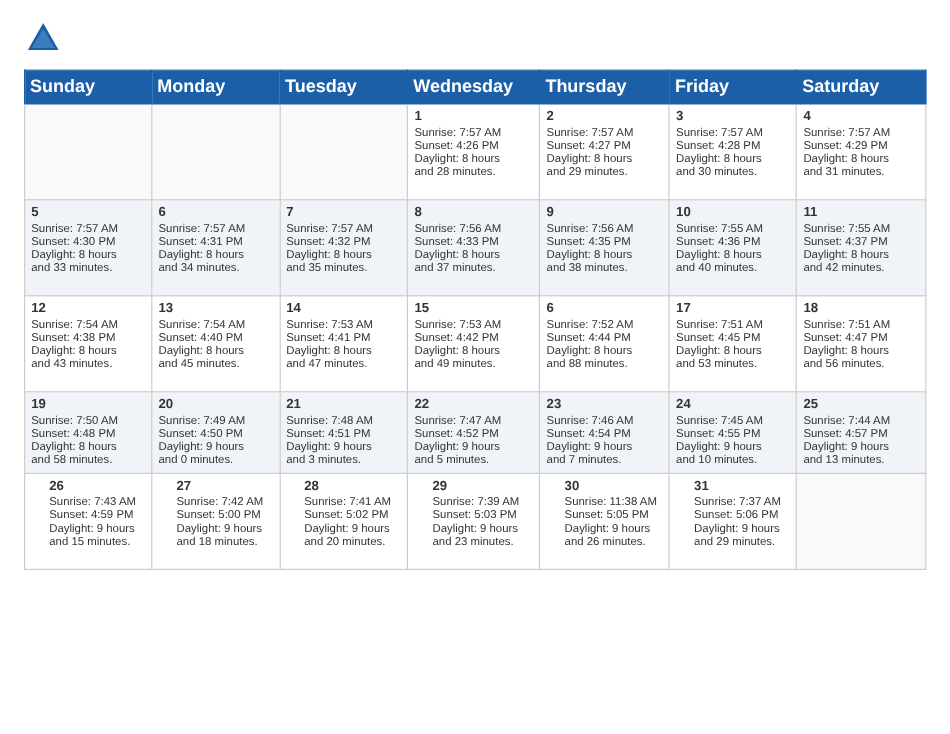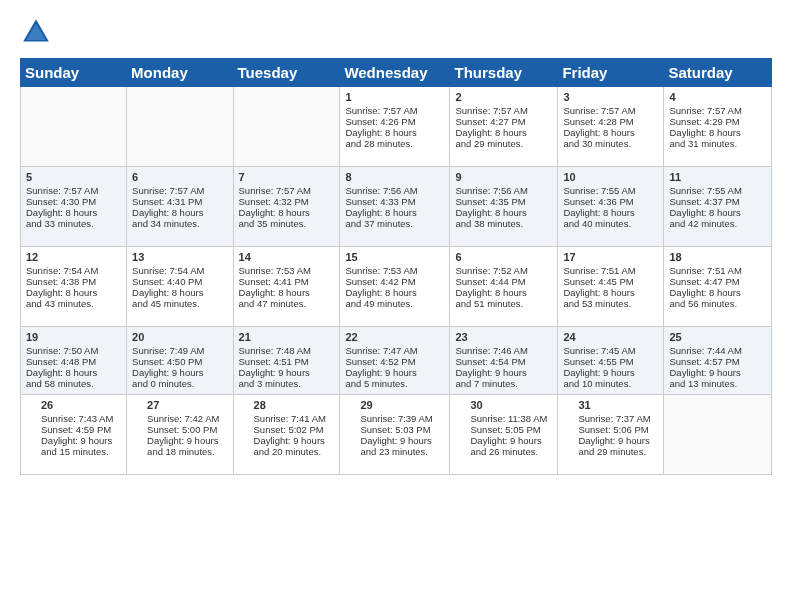--- a/index.html
+++ b/index.html
@@ -244,21 +244,21 @@
             <div>Sunrise: 7:53 AM</div>
             <div>Sunset: 4:42 PM</div>
             <div>Daylight: 8 hours</div>
             <div>and 49 minutes.</div>
           </td>
           <td>
             <span class="day-num">6</span>
             <div>Sunrise: 7:52 AM</div>
             <div>Sunset: 4:44 PM</div>
             <div>Daylight: 8 hours</div>
-            <div>and 51 minutes.</div>
+            <div>and 88 minutes.</div>
           </td>
           <td>
             <span class="day-num">17</span>
             <div>Sunrise: 7:51 AM</div>
             <div>Sunset: 4:45 PM</div>
             <div>Daylight: 8 hours</div>
             <div>and 53 minutes.</div>
           </td>
           <td>
             <span class="day-num">18</span>

